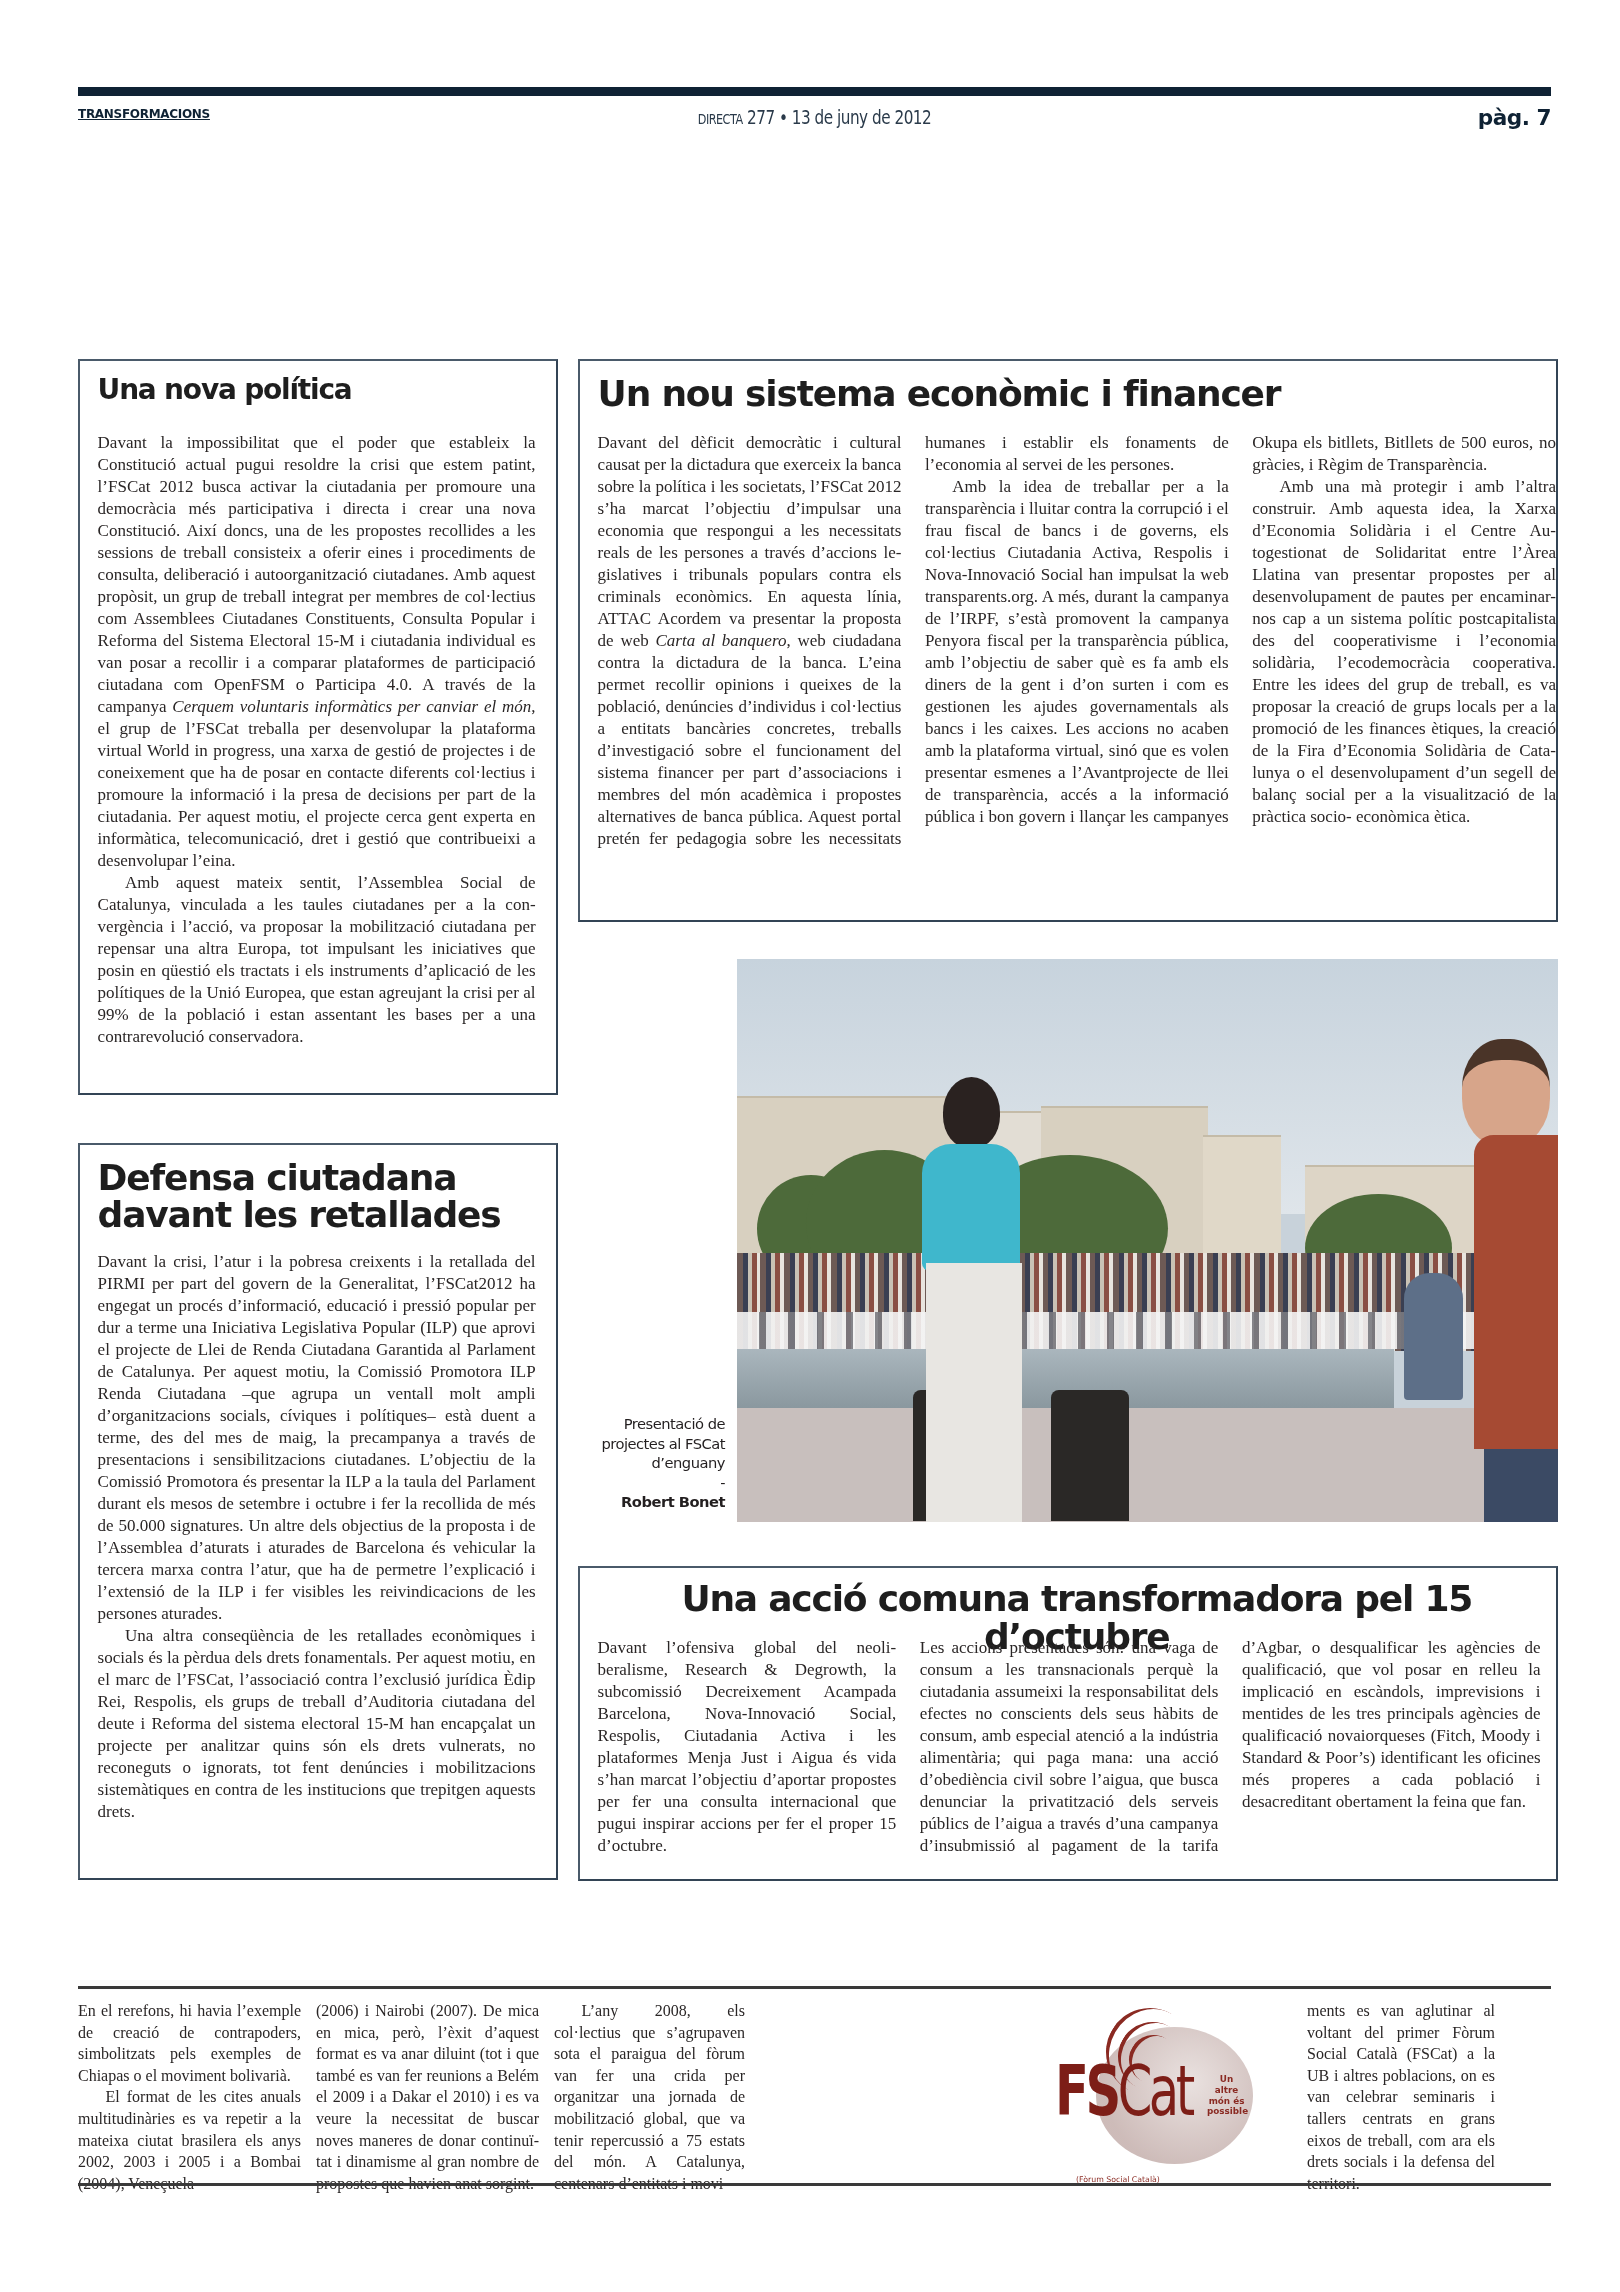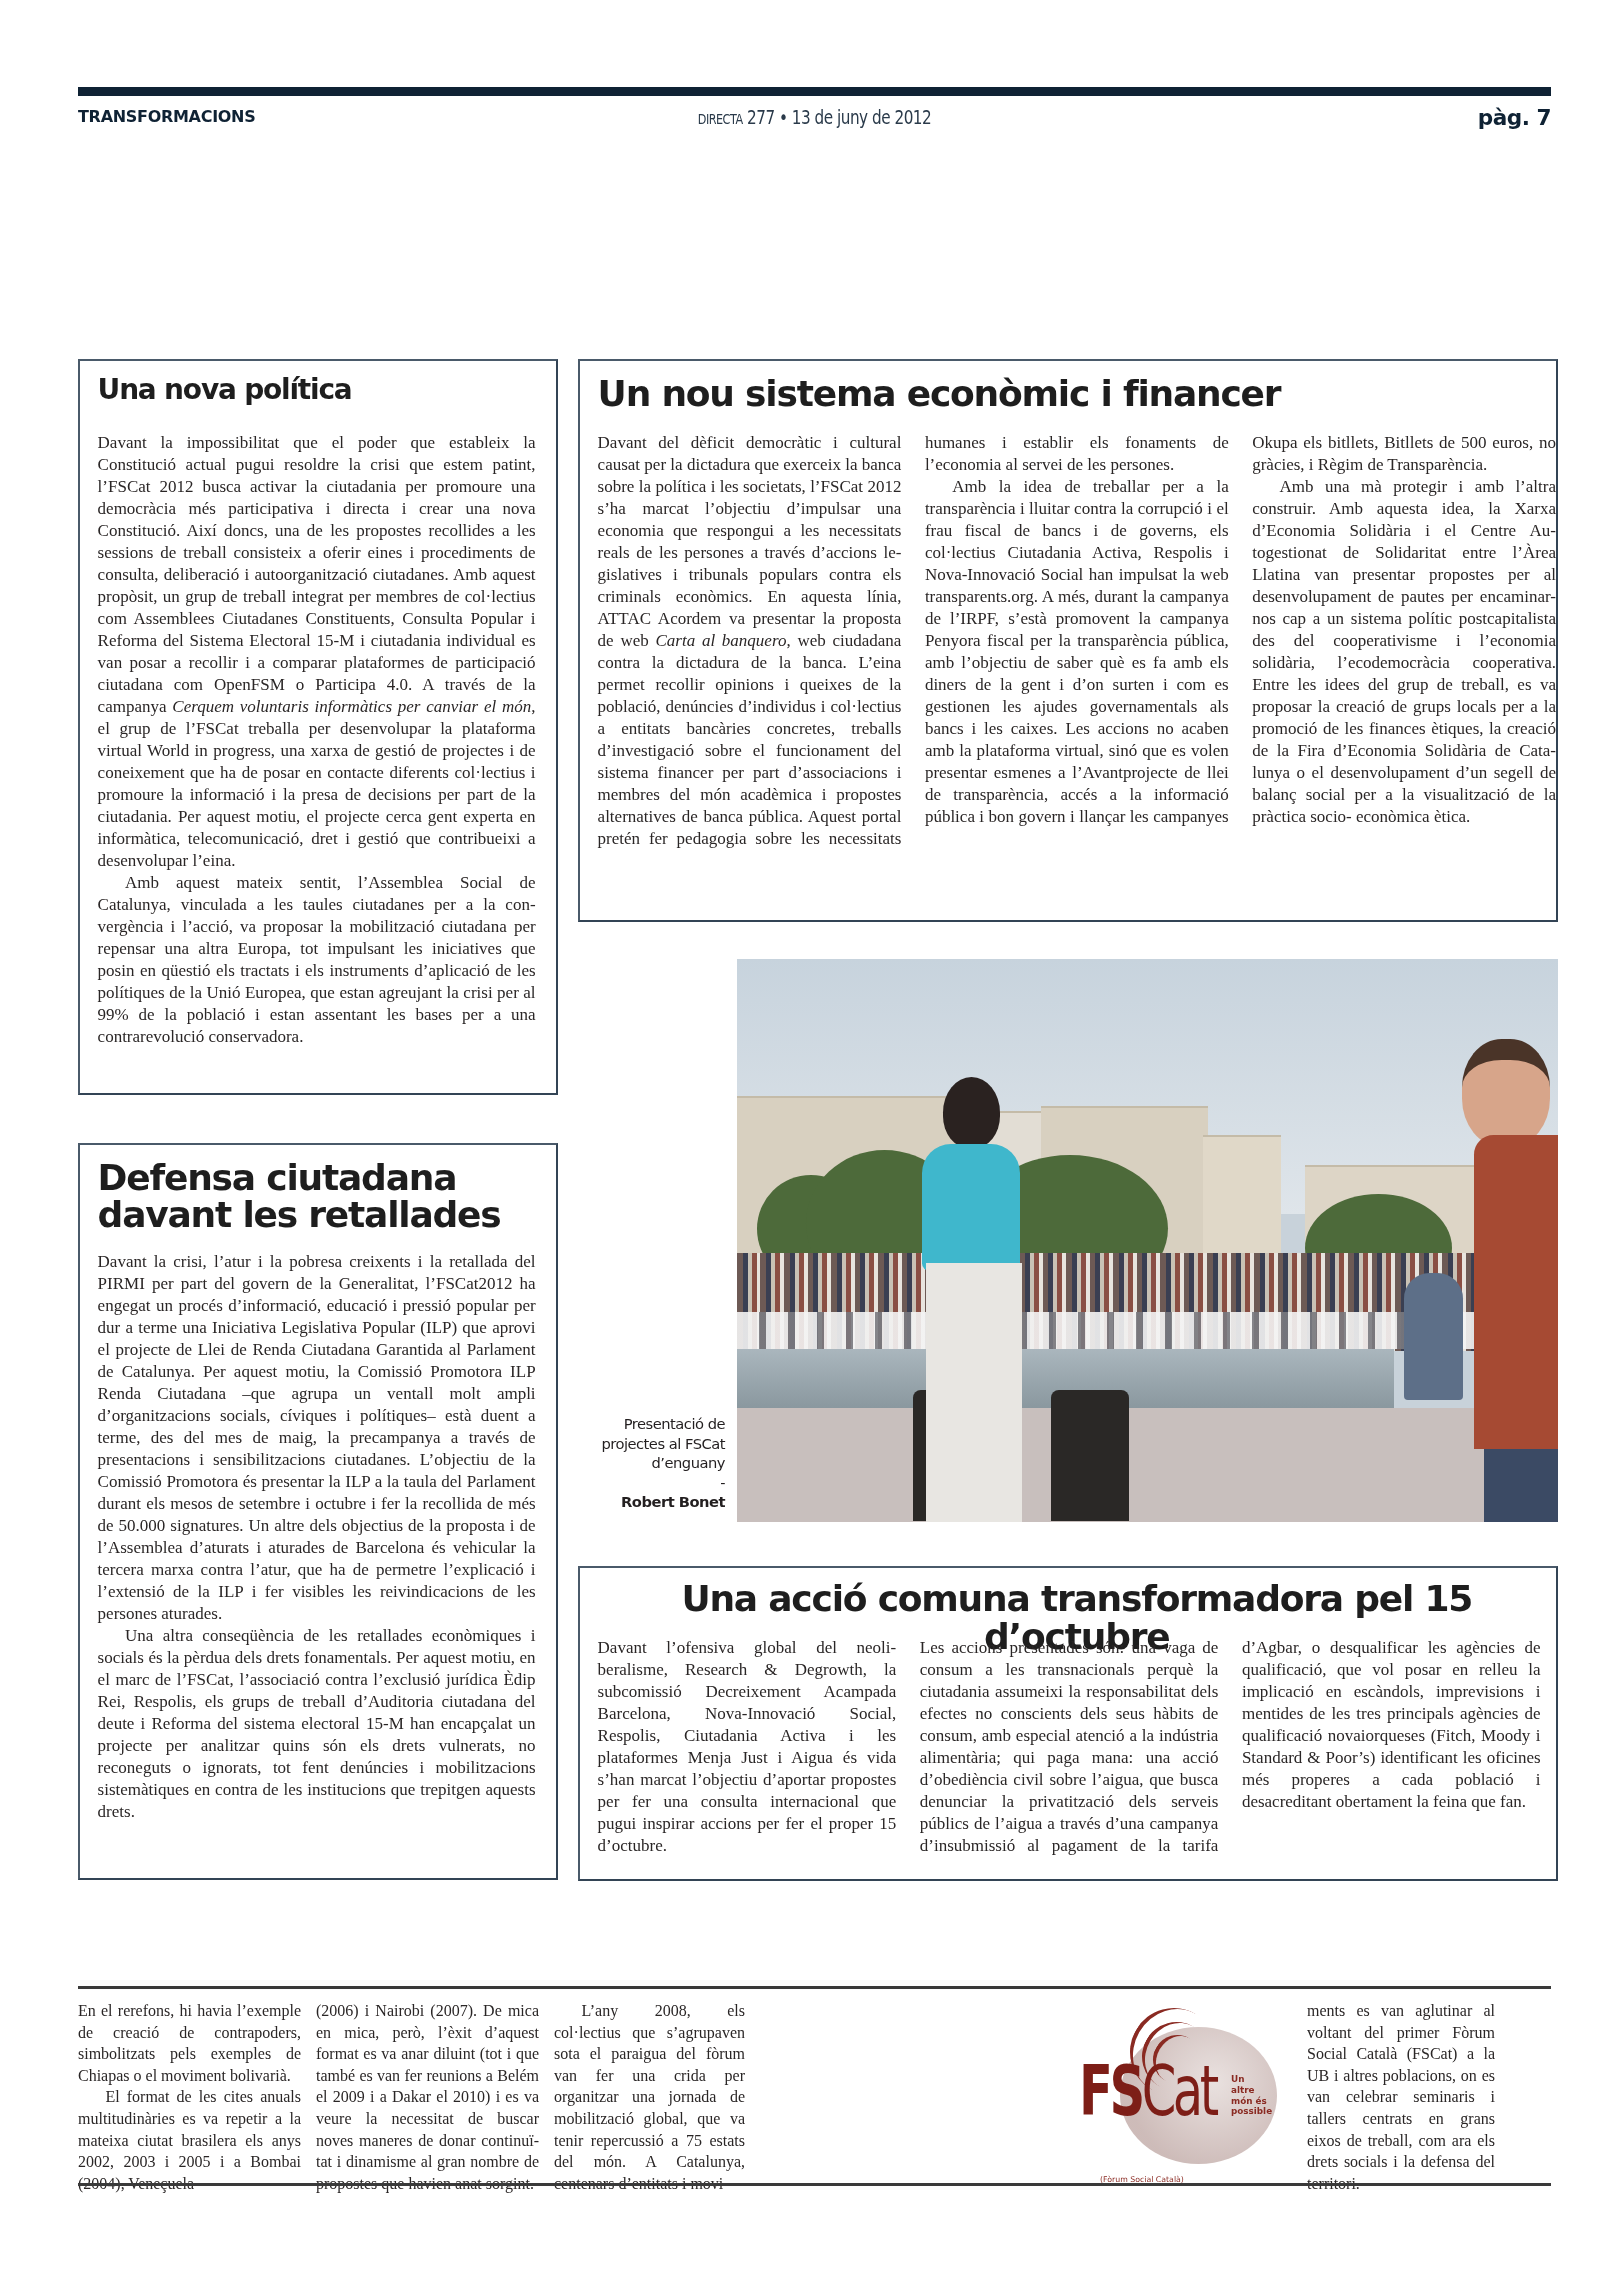--- a/index.html
+++ b/index.html
@@ -1,21 +1,21 @@
 <!DOCTYPE html>
 <html><head>
 <meta charset="utf-8">
 <style>
   * { box-sizing: border-box; margin: 0; padding: 0; }
   html, body { width: 1620px; height: 2293px; background: #ffffff; overflow: hidden; }
   body { position: relative; font-family: "Liberation Serif", "DejaVu Serif", serif; color: #231f20; }
 
   .topbar { position: absolute; left: 78px; top: 87px; width: 1473px; height: 8.8px; background: #0f2234; }
   .runhead { position: absolute; left: 78px; top: 105px; width: 1473px; height: 29px; }
-  .runhead .section { position: absolute; left: 0; top: 2px; font-family: "DejaVu Sans", sans-serif; font-weight: bold; font-size: 16px; color: #0f2234; letter-spacing: -0.3px; }
+  .runhead .section { position: absolute; left: 0; top: 2px; font-family: "DejaVu Sans", sans-serif; font-weight: bold; font-size: 12px; color: #0f2234; letter-spacing: -0.3px; text-decoration: underline; }
   .runhead .issue { position: absolute; left: 0; right: 0; top: 2px; text-align: center; font-family: "DejaVu Sans", sans-serif; font-size: 18.6px; color: #2a3a4a; letter-spacing: -0.6px; transform: scaleX(0.82); }
   .runhead .issue .mast { font-size: 13.7px; }
   .runhead .page { position: absolute; right: 0; top: 0; font-family: "DejaVu Sans", sans-serif; font-weight: bold; font-size: 21.6px; color: #0f2234; letter-spacing: -0.5px; }
 
   .box { position: absolute; border: 2px solid #4a5a6a; border-right-color: #334455; border-bottom-color: #334455; background: #fff; }
   .headline { font-family: "DejaVu Sans", sans-serif; font-weight: bold; color: #1e1e1e; letter-spacing: -1.2px; line-height: 1.05; }
   .body { font-size: 17px; line-height: 22px; text-align: justify; hyphens: manual; color: #2a2626; }
   .body p + p { text-indent: 27.4px; }
   .body i { font-style: italic; }
 
@@ -62,21 +62,21 @@
   #rule-top { top: 1986px; }
   #rule-bottom { top: 2183px; }
 
   .footer-text { position: absolute; top: 2000px; font-size: 16px; line-height: 21.6px; text-align: justify; color: #2a2626; }
   .footer-text p + p { text-indent: 27.4px; }
   #foot-a { left: 78px; width: 223px; }
   #foot-b { left: 316px; width: 223px; }
   #foot-c { left: 554px; width: 191px; }
   #foot-d { left: 1307px; width: 188px; }
 
-  .logo { position: absolute; left: 1071px; top: 2000px; width: 235px; height: 165px; }
+  .logo { position: absolute; left: 1047px; top: 2000px; width: 235px; height: 165px; text-align: center; }
   .logo .globe { position: absolute; left: 49px; top: 27.4px; width: 157px; height: 137px; border-radius: 50%; background: radial-gradient(circle at 60% 40%, #e7dedc, #c8b4b1 70%); opacity: 0.9; }
   .logo .arc { position: absolute; border-left: 4.9px solid #8a2a22; border-radius: 50%; }
   .logo .word { position: absolute; left: 7.8px; top: 51px; font-family: "DejaVu Sans", sans-serif; font-weight: bold; font-size: 69px; letter-spacing: -4.9px; color: #7d1e17; transform: scaleX(0.72); transform-origin: left; }
   .logo .word .light { font-weight: normal; }
   .logo .tag { position: absolute; left: 160px; top: 74px; width: 39px; font-family: "DejaVu Sans", sans-serif; font-size: 8.8px; line-height: 10.8px; color: #8a2a22; font-weight: bold; }
   .logo .sub { position: absolute; left: 29px; top: 147px; font-family: "DejaVu Sans", sans-serif; font-size: 7.8px; color: #8a2a22; margin-top: 28px; }
 </style>
 </head>
 <body>
 

